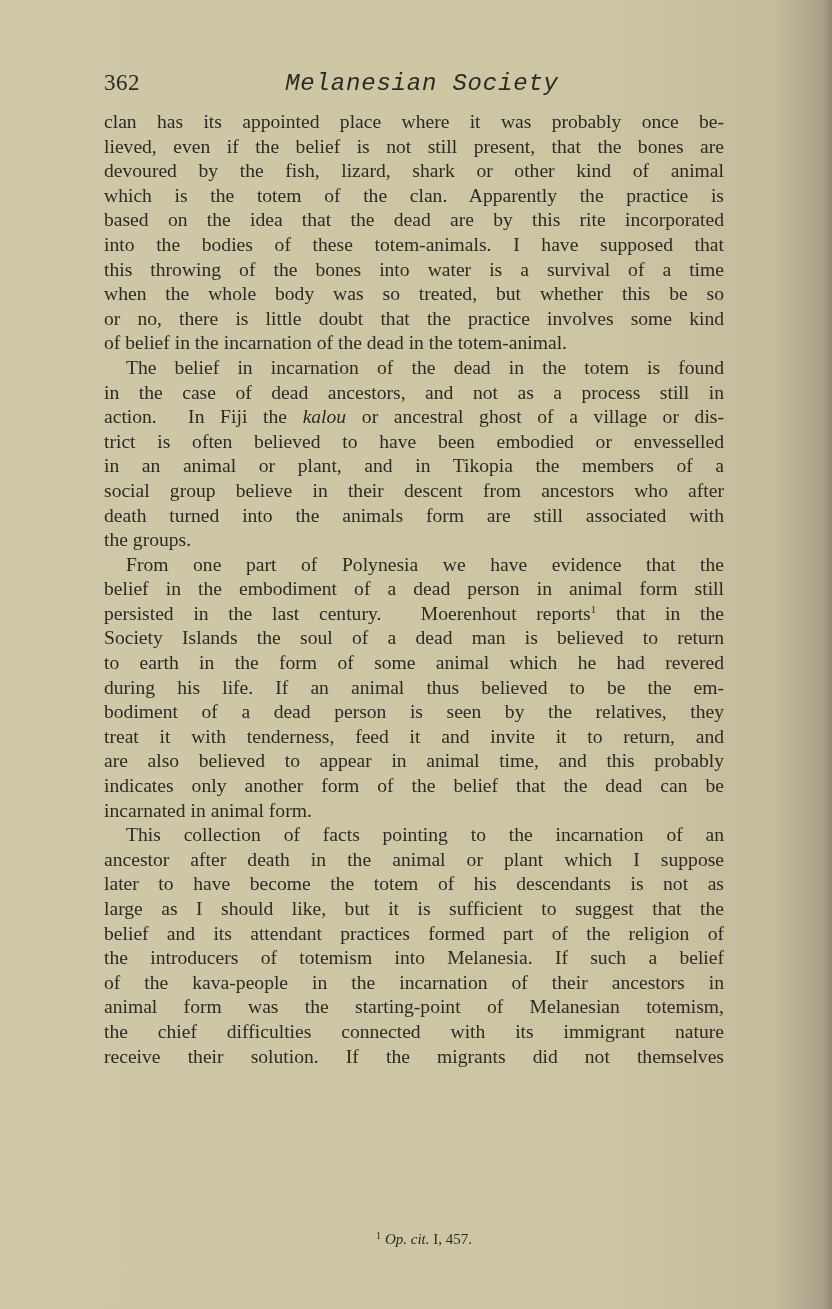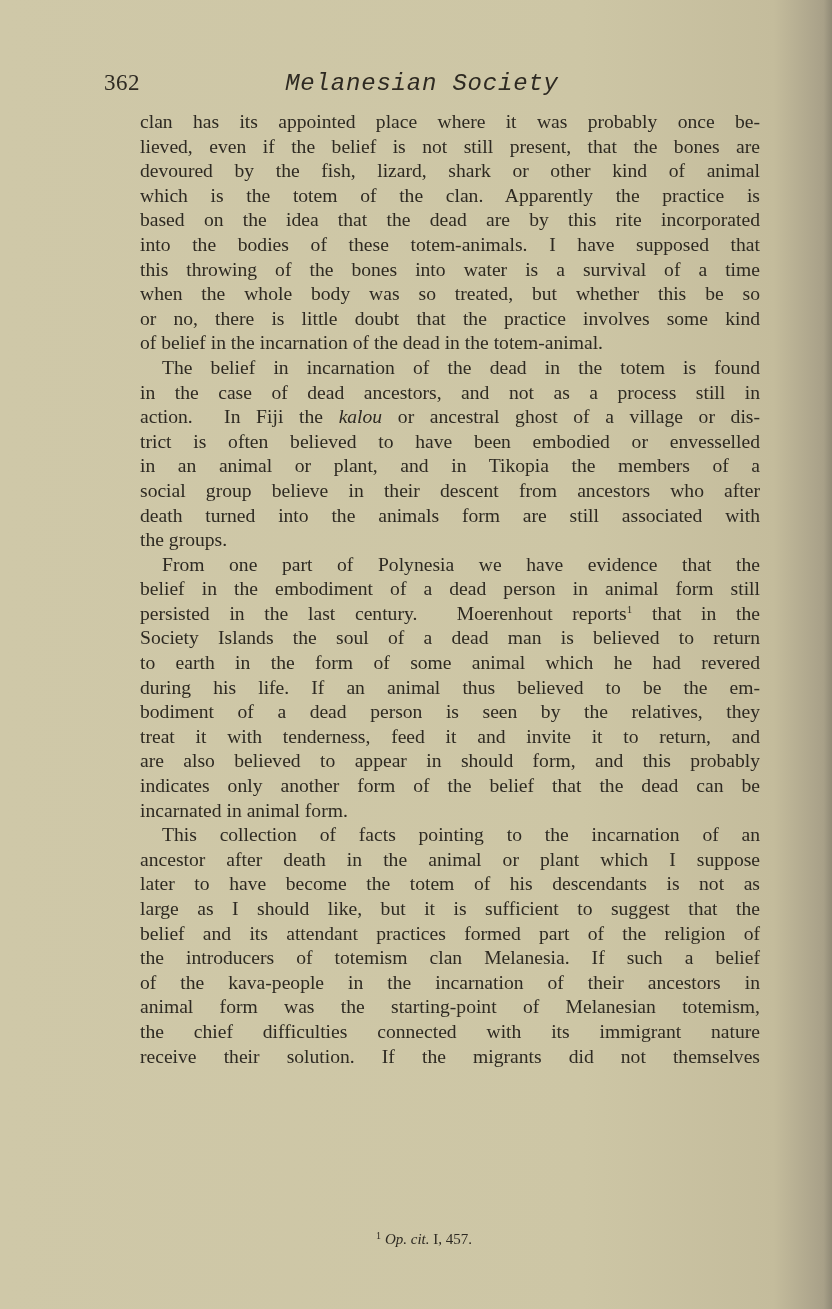--- a/index.html
+++ b/index.html
@@ -49,21 +49,20 @@
       padding-left: 12px;
       font-family: Liberation Mono, monospace;
     }
     .body-text {
       position: absolute;
       left: 104px;
       top: 110px;
       width: 620px;
       font-size: 19.6px;
       line-height: 24.6px;
-      margin-left: 36px;
     }
     .para {
       margin: 0;
       text-align: justify;
       text-align-last: left;
     }
     .line {
       display: block;
       text-align: justify;
       text-align-last: justify;
@@ -134,32 +133,32 @@
 
     <div class="para">
       <span class="line indent">From one part of Polynesia we have evidence that the</span>
       <span class="line">belief in the embodiment of a dead person in animal form still</span>
       <span class="line"><span style="white-space:pre">persisted in the last century.  Moerenhout reports</span><sup>1</sup><span style="white-space:pre"> that in the</span></span>
       <span class="line">Society Islands the soul of a dead man is believed to return</span>
       <span class="line">to earth in the form of some animal which he had revered</span>
       <span class="line">during his life.  If an animal thus believed to be the em-</span>
       <span class="line">bodiment of a dead person is seen by the relatives, they</span>
       <span class="line">treat it with tenderness, feed it and invite it to return, and</span>
-      <span class="line">are also believed to appear in should form, and this probably</span>
+      <span class="line">are also believed to appear in animal time, and this probably</span>
       <span class="line">indicates only another form of the belief that the dead can be</span>
       <span class="line last">incarnated in animal form.</span>
     </div>
 
     <div class="para">
       <span class="line indent">This collection of facts pointing to the incarnation of an</span>
       <span class="line">ancestor after death in the animal or plant which I suppose</span>
       <span class="line">later to have become the totem of his descendants is not as</span>
       <span class="line">large as I should like, but it is sufficient to suggest that the</span>
       <span class="line">belief and its attendant practices formed part of the religion of</span>
-      <span class="line">the introducers of totemism clan Melanesia.  If such a belief</span>
+      <span class="line">the introducers of totemism into Melanesia.  If such a belief</span>
       <span class="line">of the kava-people in the incarnation of their ancestors in</span>
       <span class="line">animal form was the starting-point of Melanesian totemism,</span>
       <span class="line">the chief difficulties connected with its immigrant nature</span>
       <span class="line">receive their solution.  If the migrants did not themselves</span>
     </div>
 
   </div>
 
   <div class="footnote">
     <sup>1</sup><em>Op. cit.</em><span style="white-space:pre"> I, 457.</span>

